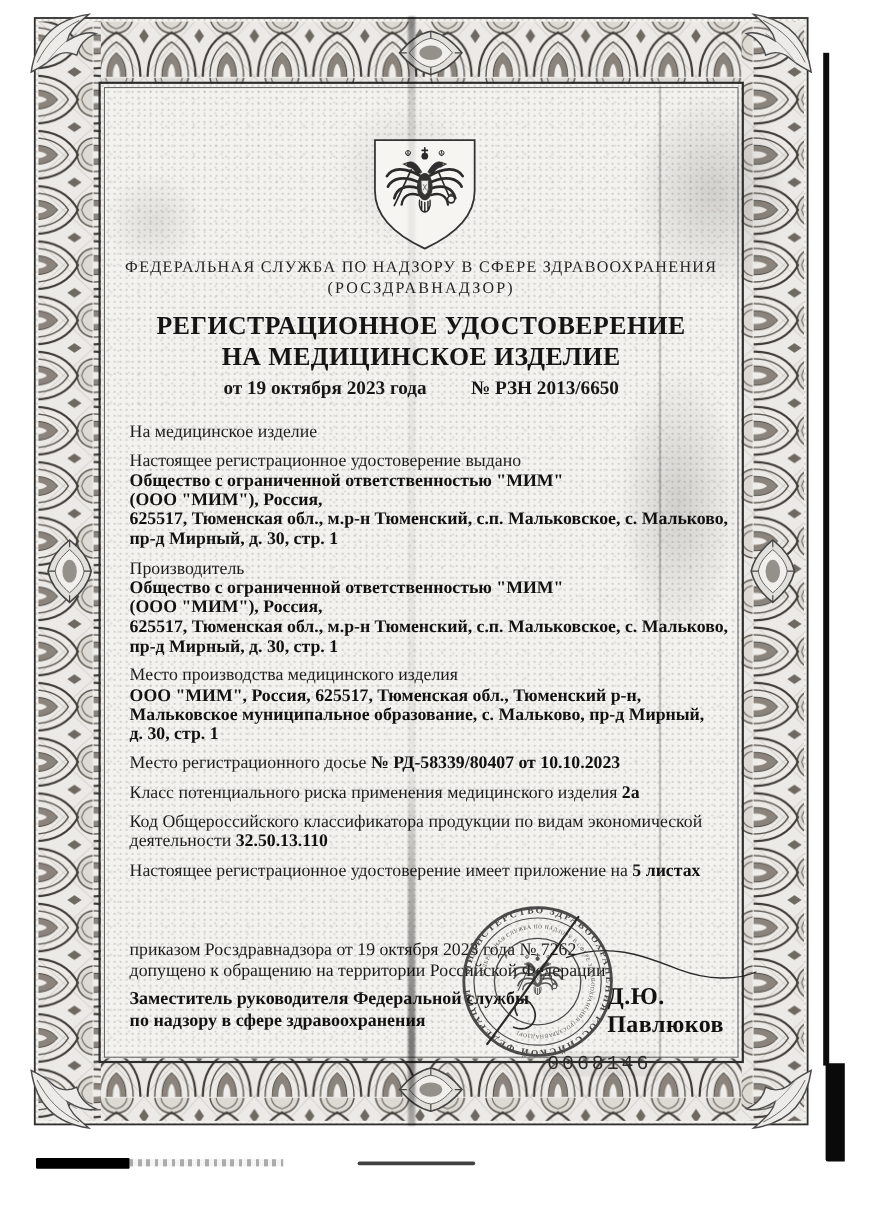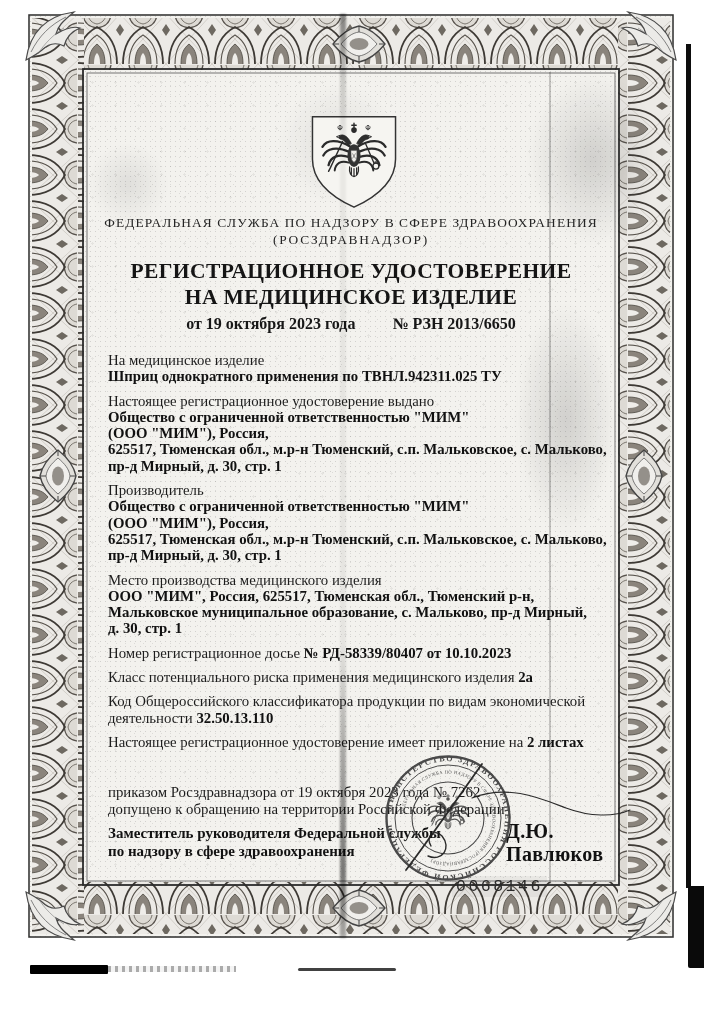--- a/index.html
+++ b/index.html
@@ -159,21 +159,20 @@
       <div>НА МЕДИЦИНСКОЕ ИЗДЕЛИЕ</div>
     </div>
 
     <div class="issue-line">
       <span>от 19 октября 2023 года</span><span class="gap"></span><span>№ РЗН 2013/6650</span>
     </div>
 
     <div class="body-col">
       <p>
         <span>На медицинское изделие</span><br>
-        <b>Шприц однократного применения по ТВНЛ.942311.025 ТУ</b>
       </p>
       <p>
         <span>Настоящее регистрационное удостоверение выдано</span><br>
         <b>Общество с ограниченной ответственностью "МИМ"</b><br>
         <b>(ООО "МИМ"), Россия,</b><br>
         <b>625517, Тюменская обл., м.р-н Тюменский, с.п. Мальковское, с. Мальково,</b><br>
         <b>пр-д Мирный, д. 30, стр. 1</b>
       </p>
       <p>
         <span>Производитель</span><br>
@@ -182,34 +181,34 @@
         <b>625517, Тюменская обл., м.р-н Тюменский, с.п. Мальковское, с. Мальково,</b><br>
         <b>пр-д Мирный, д. 30, стр. 1</b>
       </p>
       <p>
         <span>Место производства медицинского изделия</span><br>
         <b>ООО "МИМ", Россия, 625517, Тюменская обл., Тюменский р-н,</b><br>
         <b>Мальковское муниципальное образование, с. Мальково, пр-д Мирный,</b><br>
         <b>д. 30, стр. 1</b>
       </p>
       <p>
-        <span>Номер регистрационное досье</span>
+        <span>Место регистрационного досье</span>
         <b>№ РД-58339/80407 от 10.10.2023</b>
       </p>
       <p>
         <span>Класс потенциального риска применения медицинского изделия</span>
         <b>2а</b>
       </p>
       <p>
         <span>Код Общероссийского классификатора продукции по видам экономической деятельности</span>
         <b>32.50.13.110</b>
       </p>
       <p>
         <span>Настоящее регистрационное удостоверение имеет приложение на</span>
-        <b>2 листах</b>
+        <b>5 листах</b>
       </p>
     </div>
 
     <p class="order">
       <span>приказом Росздравнадзора от 19 октября 2023 года № 7262</span><br>
       <span>допущено к обращению на территории Российской Федерации</span>
     </p>
 
     <p class="sign-title">
       <span>Заместитель руководителя Федеральной службы</span><br>

